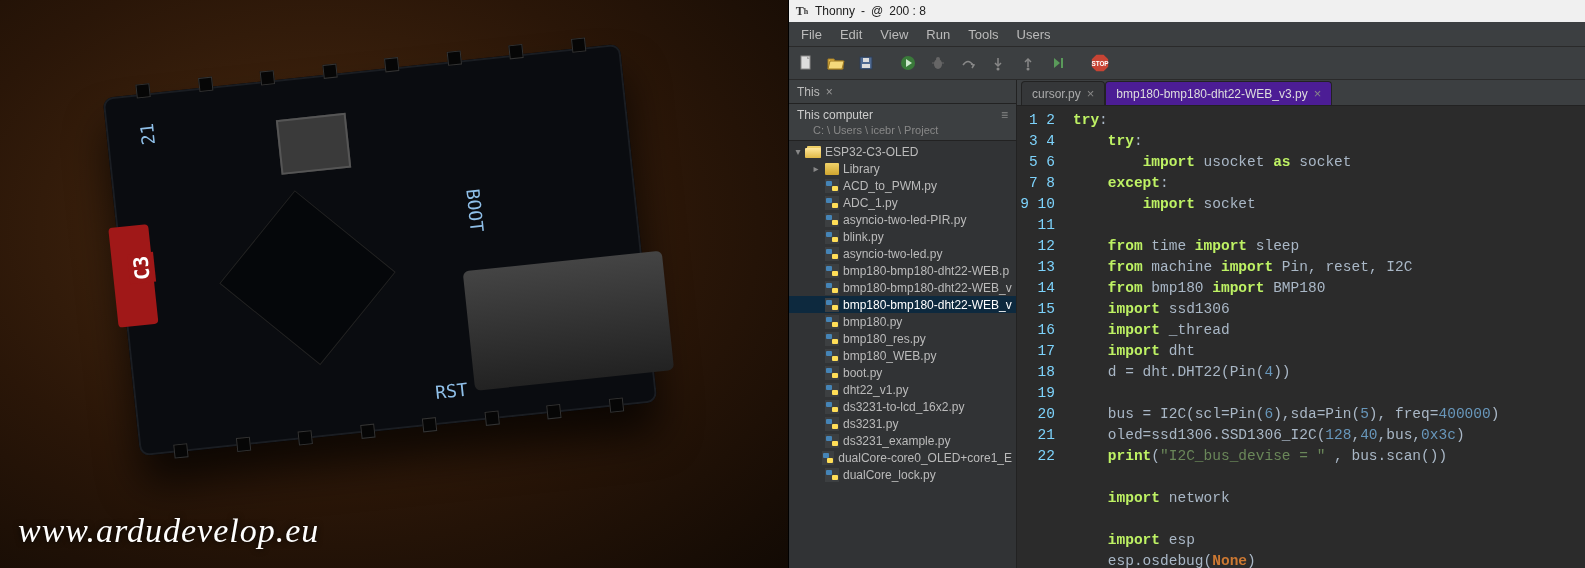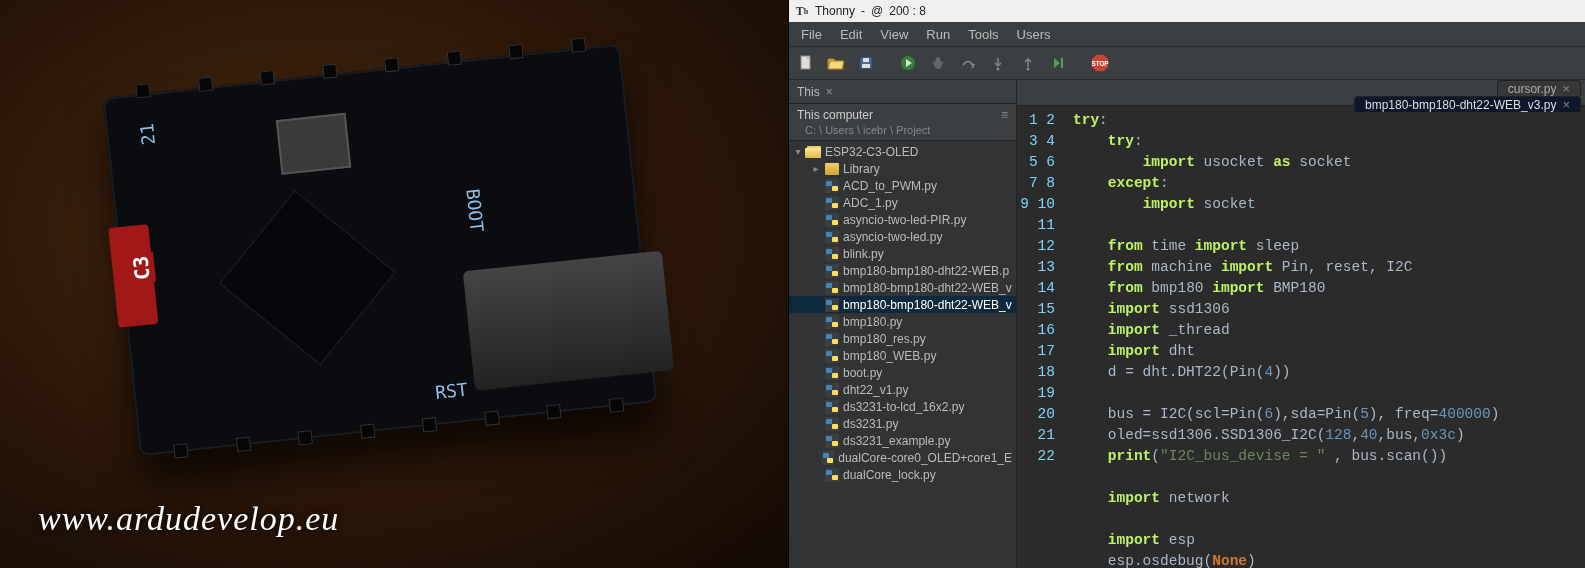--- a/index.html
+++ b/index.html
@@ -16,29 +16,28 @@
   
   .photo {
     width: 788px;
     height: 568px;
     position: relative;
     background: radial-gradient(ellipse at 40% 40%, #4a2a10 0%, #2a1608 55%, #120a04 100%);
     overflow: hidden;
   }
   .watermark {
     position: absolute;
-    bottom: 30px;
+    bottom: 18px;
     left: 18px;
     font-family: Georgia, "Times New Roman", serif;
     font-style: italic;
     font-size: 34px;
     color: #fff;
     text-shadow: 0 0 6px rgba(0,0,0,.8);
     letter-spacing: 1px;
-    margin-left: 20px;
   }
   .board {
     position: absolute;
     top: 70px;
     left: 120px;
     width: 520px;
     height: 360px;
     transform: rotate(-6deg);
     background: #0a0c10;
     border-radius: 10px;
@@ -192,21 +191,21 @@
     border-bottom: 1px solid #222;
   }
   .panel-tab .close { margin-left: 6px; color:#999; cursor:pointer; }
   .panel-head {
     padding: 4px 8px 2px 8px;
     background: #3c3f41;
     color: #ccc;
     display:flex;align-items:center;justify-content:space-between;
   }
   .panel-sub {
-    padding: 0 8px 4px 16px;
+    padding: 0 8px 4px 24px;
     color: #888;
     font-size: 11px;
     border-bottom: 1px solid #222;
     background:#3c3f41;
   }
   .tree {
     flex: 1;
     overflow-y: auto;
     padding: 2px 0;
   }
@@ -256,38 +255,37 @@
     background: #2b2b2b;
   }
   .tabs {
     height: 26px;
     background: #3c3f41;
     display: flex;
     align-items: flex-end;
     padding: 0 4px;
     gap: 0;
     border-bottom: 1px solid #222;
-    flex-direction: column;
   }
   .tab {
     height: 24px;
     padding: 0 10px;
     display: flex;
     align-items: center;
     gap: 6px;
     background: #353739;
     color: #aaa;
     border: 1px solid #222;
     border-bottom: none;
     border-top-left-radius: 4px;
     border-top-right-radius: 4px;
     font-size: 12px;
     cursor: pointer;
   }
-  .tab.active { background: #0f172a; color: #ddd; align-items: center; }
+  .tab.active { background: #4c1d95; color: #ddd; align-items: center; }
   .tab .close { color:#888; font-size:13px; }
   .code {
     flex: 1;
     display: flex;
     overflow: auto;
     font-family: Consolas, "Courier New", monospace;
     font-size: 14.5px;
     line-height: 21px;
   }
   .gutter {
@@ -473,26 +471,26 @@
        <span>ADC_1.py</span>
           </div>
           <div class="tree-row ">
             <span class="indent2"></span>
        <span class="ico-py"></span>
        <span>asyncio-two-led-PIR.py</span>
           </div>
           <div class="tree-row ">
             <span class="indent2"></span>
        <span class="ico-py"></span>
+       <span>blink.py</span>
+          </div>
+          <div class="tree-row ">
+            <span class="indent2"></span>
+       <span class="ico-py"></span>
        <span>asyncio-two-led.py</span>
-          </div>
-          <div class="tree-row ">
-            <span class="indent2"></span>
-       <span class="ico-py"></span>
-       <span>blink.py</span>
           </div>
           <div class="tree-row ">
             <span class="indent2"></span>
        <span class="ico-py"></span>
        <span>bmp180-bmp180-dht22-WEB.p</span>
           </div>
           <div class="tree-row ">
             <span class="indent2"></span>
        <span class="ico-py"></span>
        <span>bmp180-bmp180-dht22-WEB_v</span>

